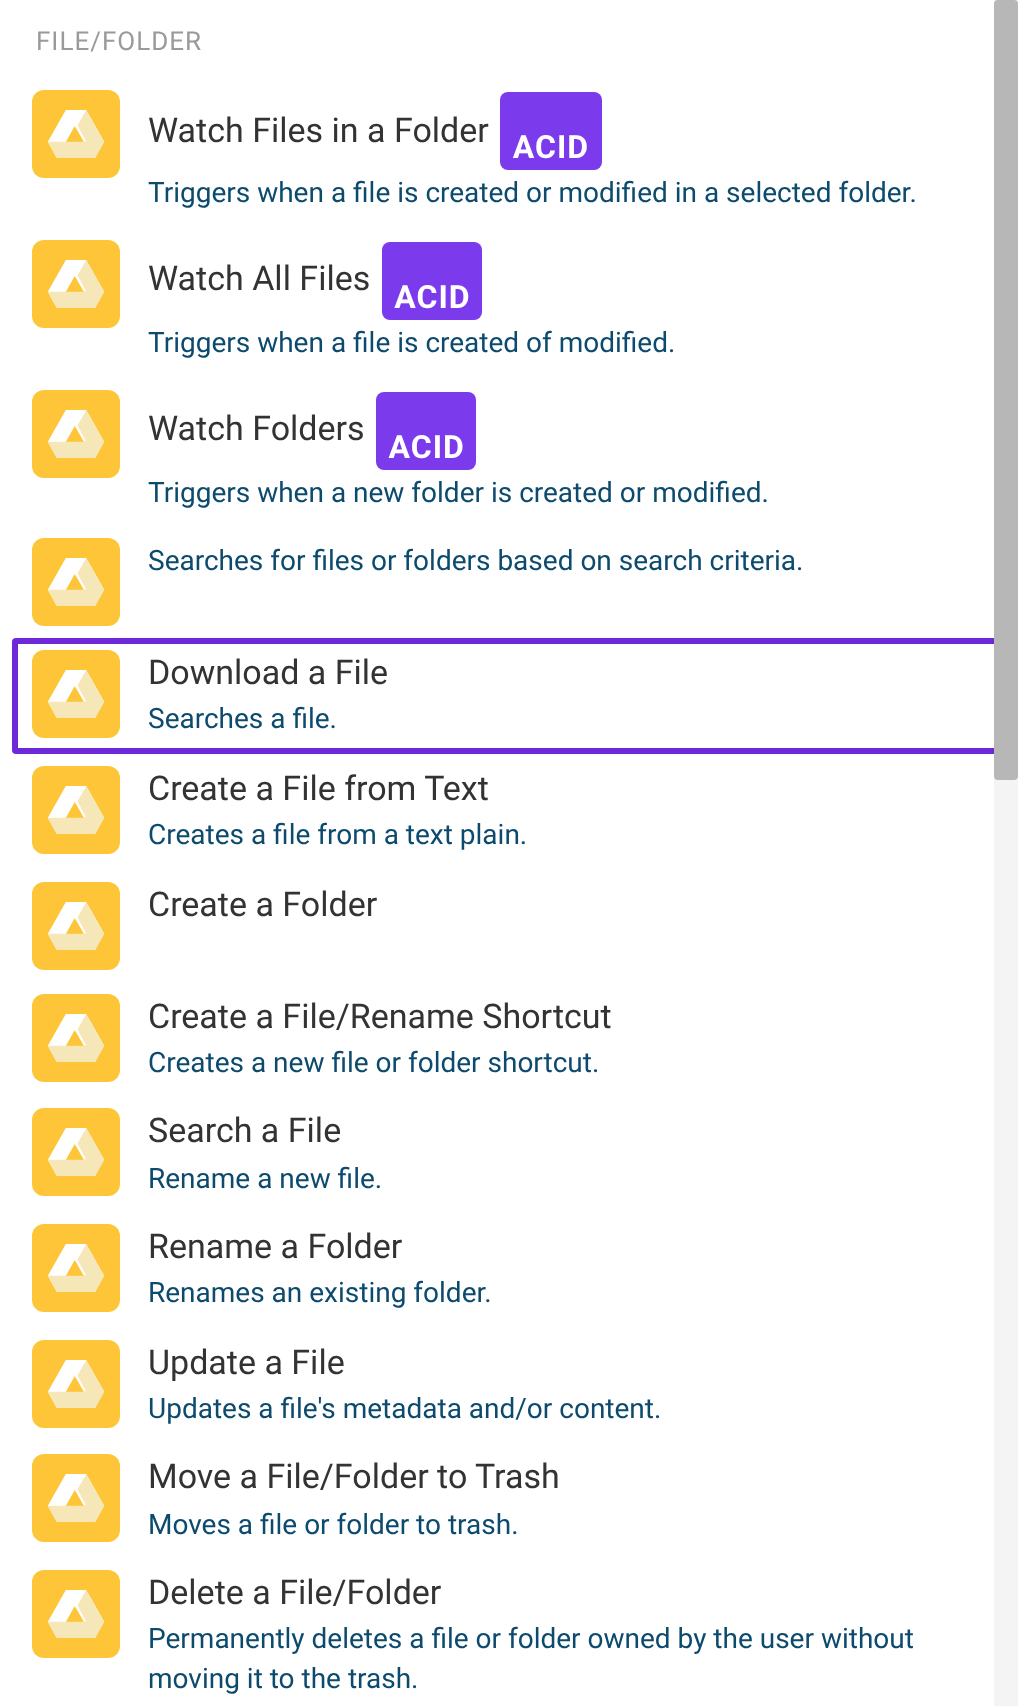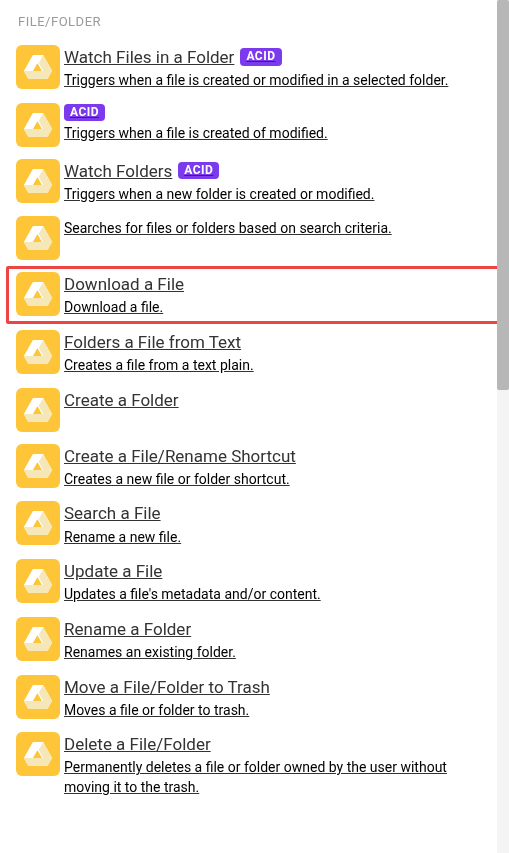--- a/index.html
+++ b/index.html
@@ -28,73 +28,72 @@
     padding: 0 6px 6px 6px;
   }
   .item {
     display: flex;
     align-items: flex-start;
     padding: 6px 10px;
     box-sizing: border-box;
     cursor: pointer;
   }
   .item.highlight {
-    border: 3px solid #ef4444;
+    border: 3px solid #6d28d9;
     padding: 3px 7px;
     border-radius: 2px;
   }
   .icon {
     flex: 0 0 44px;
     width: 44px;
     height: 44px;
     border-radius: 6px;
     background: #fdc537;
     display: flex;
     align-items: center;
     justify-content: center;
   }
   .icon svg {
     width: 30px;
     height: 28px;
     display: block;
   }
   .text {
     flex: 1 1 auto;
-    margin-left: 4px;
+    margin-left: 14px;
     min-width: 0;
-    text-decoration: underline;
   }
   .title-line {
     display: flex;
     align-items: center;
     flex-wrap: wrap;
     gap: 6px;
     font-size: 17px;
     color: #333333;
     font-weight: 400;
     line-height: 1.3;
     padding-top: 1px;
   }
   .title-line .title-text {
     white-space: normal;
   }
   .badge {
     display: inline-block;
-    padding: 1px 6px 2px 6px;
+    padding: 18px 6px 2px 6px;
     background: #7c3aed;
     color: #ffffff;
-    font-size: 12px;
+    font-size: 16px;
     font-weight: 700;
     letter-spacing: 0.5px;
     border-radius: 4px;
     line-height: 1.2;
     vertical-align: middle;
   }
   .desc {
-    color: #000000;
+    color: #0c4a6e;
     font-size: 14px;
     line-height: 1.4;
     margin-top: 3px;
   }
   
   .scrollbar-track {
     position: absolute;
     top: 0;
     right: 0;
     width: 12px;
@@ -145,20 +144,21 @@
   <svg viewBox="0 0 100 90">
     <polygon points="33,5 67,5 97,58 63,58" fill="#ffffff"></polygon>
     <polygon points="67,5 97,58 82,85 52,30" fill="#f6e7b8"></polygon>
     <polygon points="33,5 3,58 18,85 50,28" fill="#ffffff"></polygon>
     <polygon points="3,58 97,58 82,85 18,85" fill="#f6e7b8"></polygon>
     <polygon points="33,5 67,5 50,35" fill="#ffffff"></polygon>
   </svg>
         </div>
         <div class="text">
           <div class="title-line">
+            <span class="title-text">Watch All Files</span>
             <span class="badge">ACID</span>
           </div>
           <div class="desc">Triggers when a file is created of modified.</div>
         </div>
       </div>
       <div class="item">
         <div class="icon">
   <svg viewBox="0 0 100 90">
     <polygon points="33,5 67,5 97,58 63,58" fill="#ffffff"></polygon>
     <polygon points="67,5 97,58 82,85 52,30" fill="#f6e7b8"></polygon>
@@ -196,36 +196,36 @@
     <polygon points="67,5 97,58 82,85 52,30" fill="#f6e7b8"></polygon>
     <polygon points="33,5 3,58 18,85 50,28" fill="#ffffff"></polygon>
     <polygon points="3,58 97,58 82,85 18,85" fill="#f6e7b8"></polygon>
     <polygon points="33,5 67,5 50,35" fill="#ffffff"></polygon>
   </svg>
         </div>
         <div class="text">
           <div class="title-line">
             <span class="title-text">Download a File</span>
           </div>
-          <div class="desc">Download a file.</div>
-        </div>
-      </div>
-      <div class="item">
-        <div class="icon">
-  <svg viewBox="0 0 100 90">
-    <polygon points="33,5 67,5 97,58 63,58" fill="#ffffff"></polygon>
-    <polygon points="67,5 97,58 82,85 52,30" fill="#f6e7b8"></polygon>
-    <polygon points="33,5 3,58 18,85 50,28" fill="#ffffff"></polygon>
-    <polygon points="3,58 97,58 82,85 18,85" fill="#f6e7b8"></polygon>
-    <polygon points="33,5 67,5 50,35" fill="#ffffff"></polygon>
-  </svg>
-        </div>
-        <div class="text">
-          <div class="title-line">
-            <span class="title-text">Folders a File from Text</span>
+          <div class="desc">Searches a file.</div>
+        </div>
+      </div>
+      <div class="item">
+        <div class="icon">
+  <svg viewBox="0 0 100 90">
+    <polygon points="33,5 67,5 97,58 63,58" fill="#ffffff"></polygon>
+    <polygon points="67,5 97,58 82,85 52,30" fill="#f6e7b8"></polygon>
+    <polygon points="33,5 3,58 18,85 50,28" fill="#ffffff"></polygon>
+    <polygon points="3,58 97,58 82,85 18,85" fill="#f6e7b8"></polygon>
+    <polygon points="33,5 67,5 50,35" fill="#ffffff"></polygon>
+  </svg>
+        </div>
+        <div class="text">
+          <div class="title-line">
+            <span class="title-text">Create a File from Text</span>
           </div>
           <div class="desc">Creates a file from a text plain.</div>
         </div>
       </div>
       <div class="item">
         <div class="icon">
   <svg viewBox="0 0 100 90">
     <polygon points="33,5 67,5 97,58 63,58" fill="#ffffff"></polygon>
     <polygon points="67,5 97,58 82,85 52,30" fill="#f6e7b8"></polygon>
     <polygon points="33,5 3,58 18,85 50,28" fill="#ffffff"></polygon>
@@ -278,54 +278,54 @@
   <svg viewBox="0 0 100 90">
     <polygon points="33,5 67,5 97,58 63,58" fill="#ffffff"></polygon>
     <polygon points="67,5 97,58 82,85 52,30" fill="#f6e7b8"></polygon>
     <polygon points="33,5 3,58 18,85 50,28" fill="#ffffff"></polygon>
     <polygon points="3,58 97,58 82,85 18,85" fill="#f6e7b8"></polygon>
     <polygon points="33,5 67,5 50,35" fill="#ffffff"></polygon>
   </svg>
         </div>
         <div class="text">
           <div class="title-line">
+            <span class="title-text">Rename a Folder</span>
+          </div>
+          <div class="desc">Renames an existing folder.</div>
+        </div>
+      </div>
+      <div class="item">
+        <div class="icon">
+  <svg viewBox="0 0 100 90">
+    <polygon points="33,5 67,5 97,58 63,58" fill="#ffffff"></polygon>
+    <polygon points="67,5 97,58 82,85 52,30" fill="#f6e7b8"></polygon>
+    <polygon points="33,5 3,58 18,85 50,28" fill="#ffffff"></polygon>
+    <polygon points="3,58 97,58 82,85 18,85" fill="#f6e7b8"></polygon>
+    <polygon points="33,5 67,5 50,35" fill="#ffffff"></polygon>
+  </svg>
+        </div>
+        <div class="text">
+          <div class="title-line">
             <span class="title-text">Update a File</span>
           </div>
           <div class="desc">Updates a file's metadata and/or content.</div>
         </div>
       </div>
       <div class="item">
         <div class="icon">
   <svg viewBox="0 0 100 90">
     <polygon points="33,5 67,5 97,58 63,58" fill="#ffffff"></polygon>
     <polygon points="67,5 97,58 82,85 52,30" fill="#f6e7b8"></polygon>
     <polygon points="33,5 3,58 18,85 50,28" fill="#ffffff"></polygon>
     <polygon points="3,58 97,58 82,85 18,85" fill="#f6e7b8"></polygon>
     <polygon points="33,5 67,5 50,35" fill="#ffffff"></polygon>
   </svg>
         </div>
         <div class="text">
           <div class="title-line">
-            <span class="title-text">Rename a Folder</span>
-          </div>
-          <div class="desc">Renames an existing folder.</div>
-        </div>
-      </div>
-      <div class="item">
-        <div class="icon">
-  <svg viewBox="0 0 100 90">
-    <polygon points="33,5 67,5 97,58 63,58" fill="#ffffff"></polygon>
-    <polygon points="67,5 97,58 82,85 52,30" fill="#f6e7b8"></polygon>
-    <polygon points="33,5 3,58 18,85 50,28" fill="#ffffff"></polygon>
-    <polygon points="3,58 97,58 82,85 18,85" fill="#f6e7b8"></polygon>
-    <polygon points="33,5 67,5 50,35" fill="#ffffff"></polygon>
-  </svg>
-        </div>
-        <div class="text">
-          <div class="title-line">
             <span class="title-text">Move a File/Folder to Trash</span>
           </div>
           <div class="desc">Moves a file or folder to trash.</div>
         </div>
       </div>
       <div class="item">
         <div class="icon">
   <svg viewBox="0 0 100 90">
     <polygon points="33,5 67,5 97,58 63,58" fill="#ffffff"></polygon>
     <polygon points="67,5 97,58 82,85 52,30" fill="#f6e7b8"></polygon>

